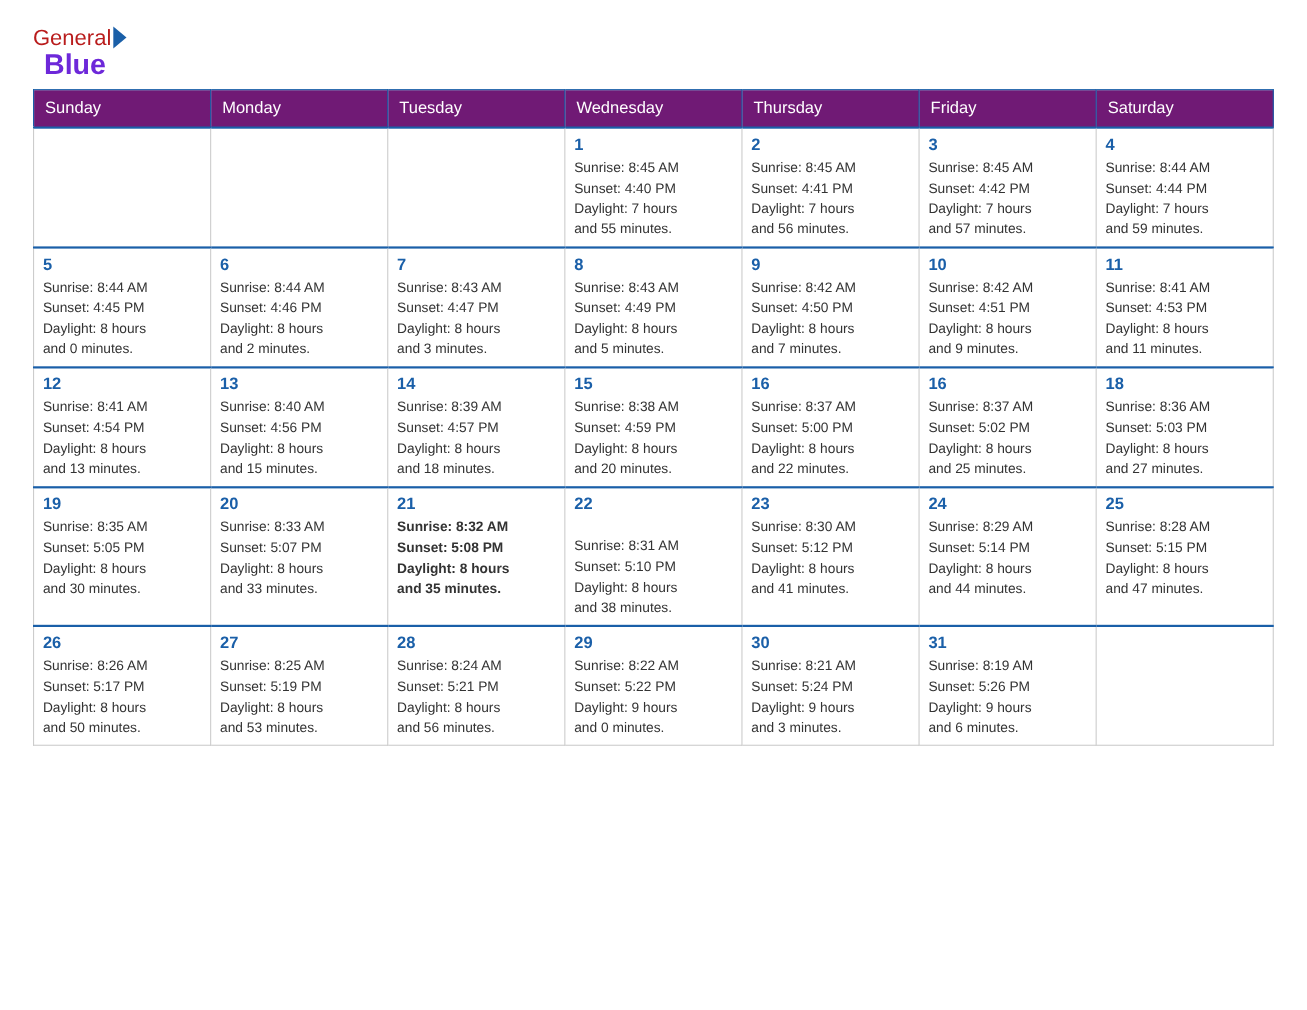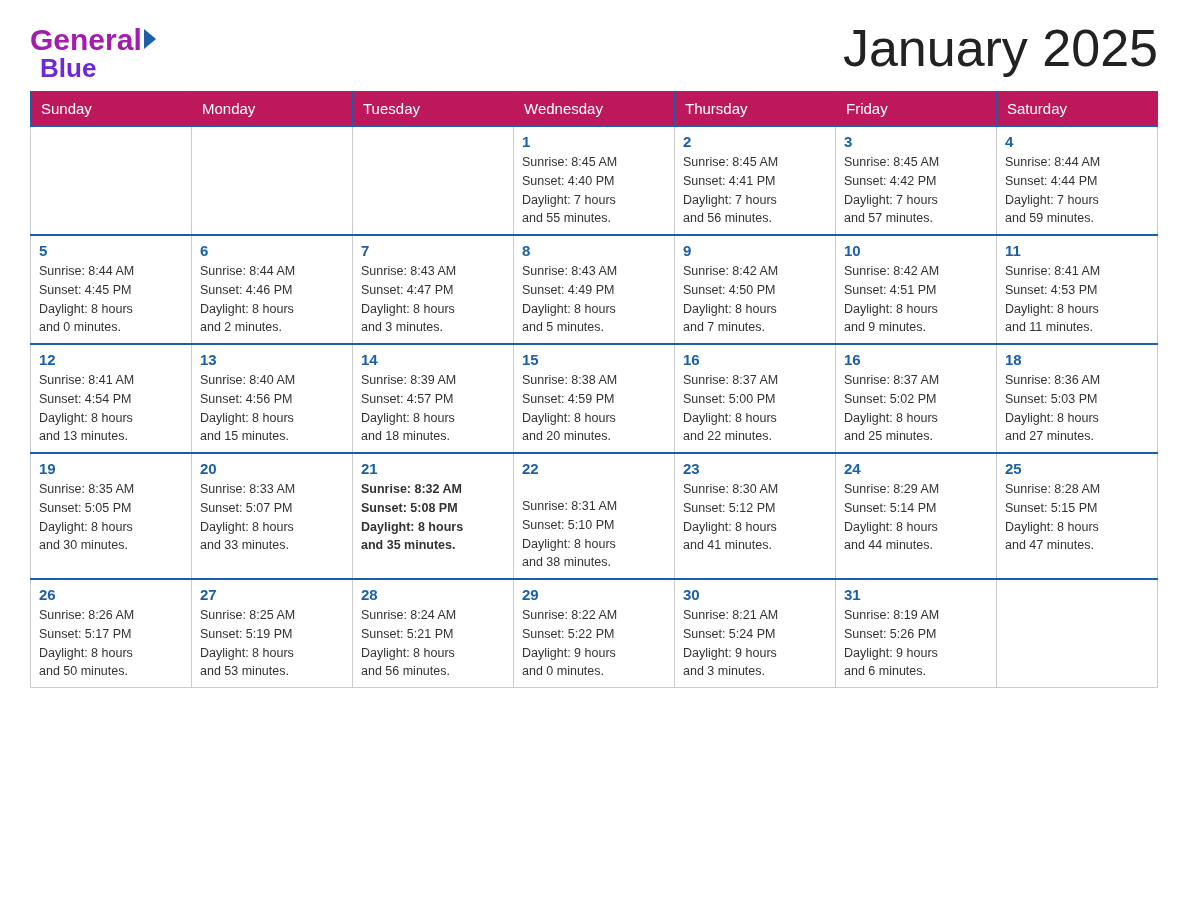--- a/index.html
+++ b/index.html
@@ -16,23 +16,23 @@
       align-items: flex-start;
       margin-bottom: 10px;
     }
     .logo {
       display: flex;
       flex-direction: column;
       align-items: flex-start;
       padding-top: 5px;
     }
     .logo-general {
-      font-size: 30px;
-      font-weight: bold;
-      color: #a21caf;
+      font-size: 20px;
+      font-weight: normal;
+      color: #b91c1c;
       line-height: 1;
     }
     .logo-blue {
       font-size: 26px;
       font-weight: bold;
       color: #6d28d9;
       line-height: 1;
       margin-left: 10px;
     }
     .logo-row {
@@ -61,21 +61,21 @@
       font-size: 22px;
       color: #333;
       margin-top: 4px;
     }
     .calendar {
       width: 100%;
       border-collapse: collapse;
       margin-top: 10px;
     }
     .calendar th {
-      background-color: #be185d;
+      background-color: #701a75;
       color: #fff;
       text-align: left;
       padding: 8px 10px;
       font-size: 15px;
       font-weight: normal;
       border: 1px solid #1a5fa8;
     }
     .calendar td {
       vertical-align: top;
       padding: 6px 8px;
@@ -110,21 +110,20 @@
   <div class="logo">
     <div class="logo-row">
       <span class="logo-general">General</span>
       <div class="logo-triangle"></div>
     </div>
     <div class="logo-row">
       <span class="logo-blue">Blue</span>
     </div>
   </div>
   <div class="title-block">
-    <div class="month-title">January 2025</div>
   </div>
 </div>
 
 <table class="calendar">
   <thead>
     <tr>
     <th>Sunday</th>
         <th>Monday</th>
         <th>Tuesday</th>
         <th>Wednesday</th>

